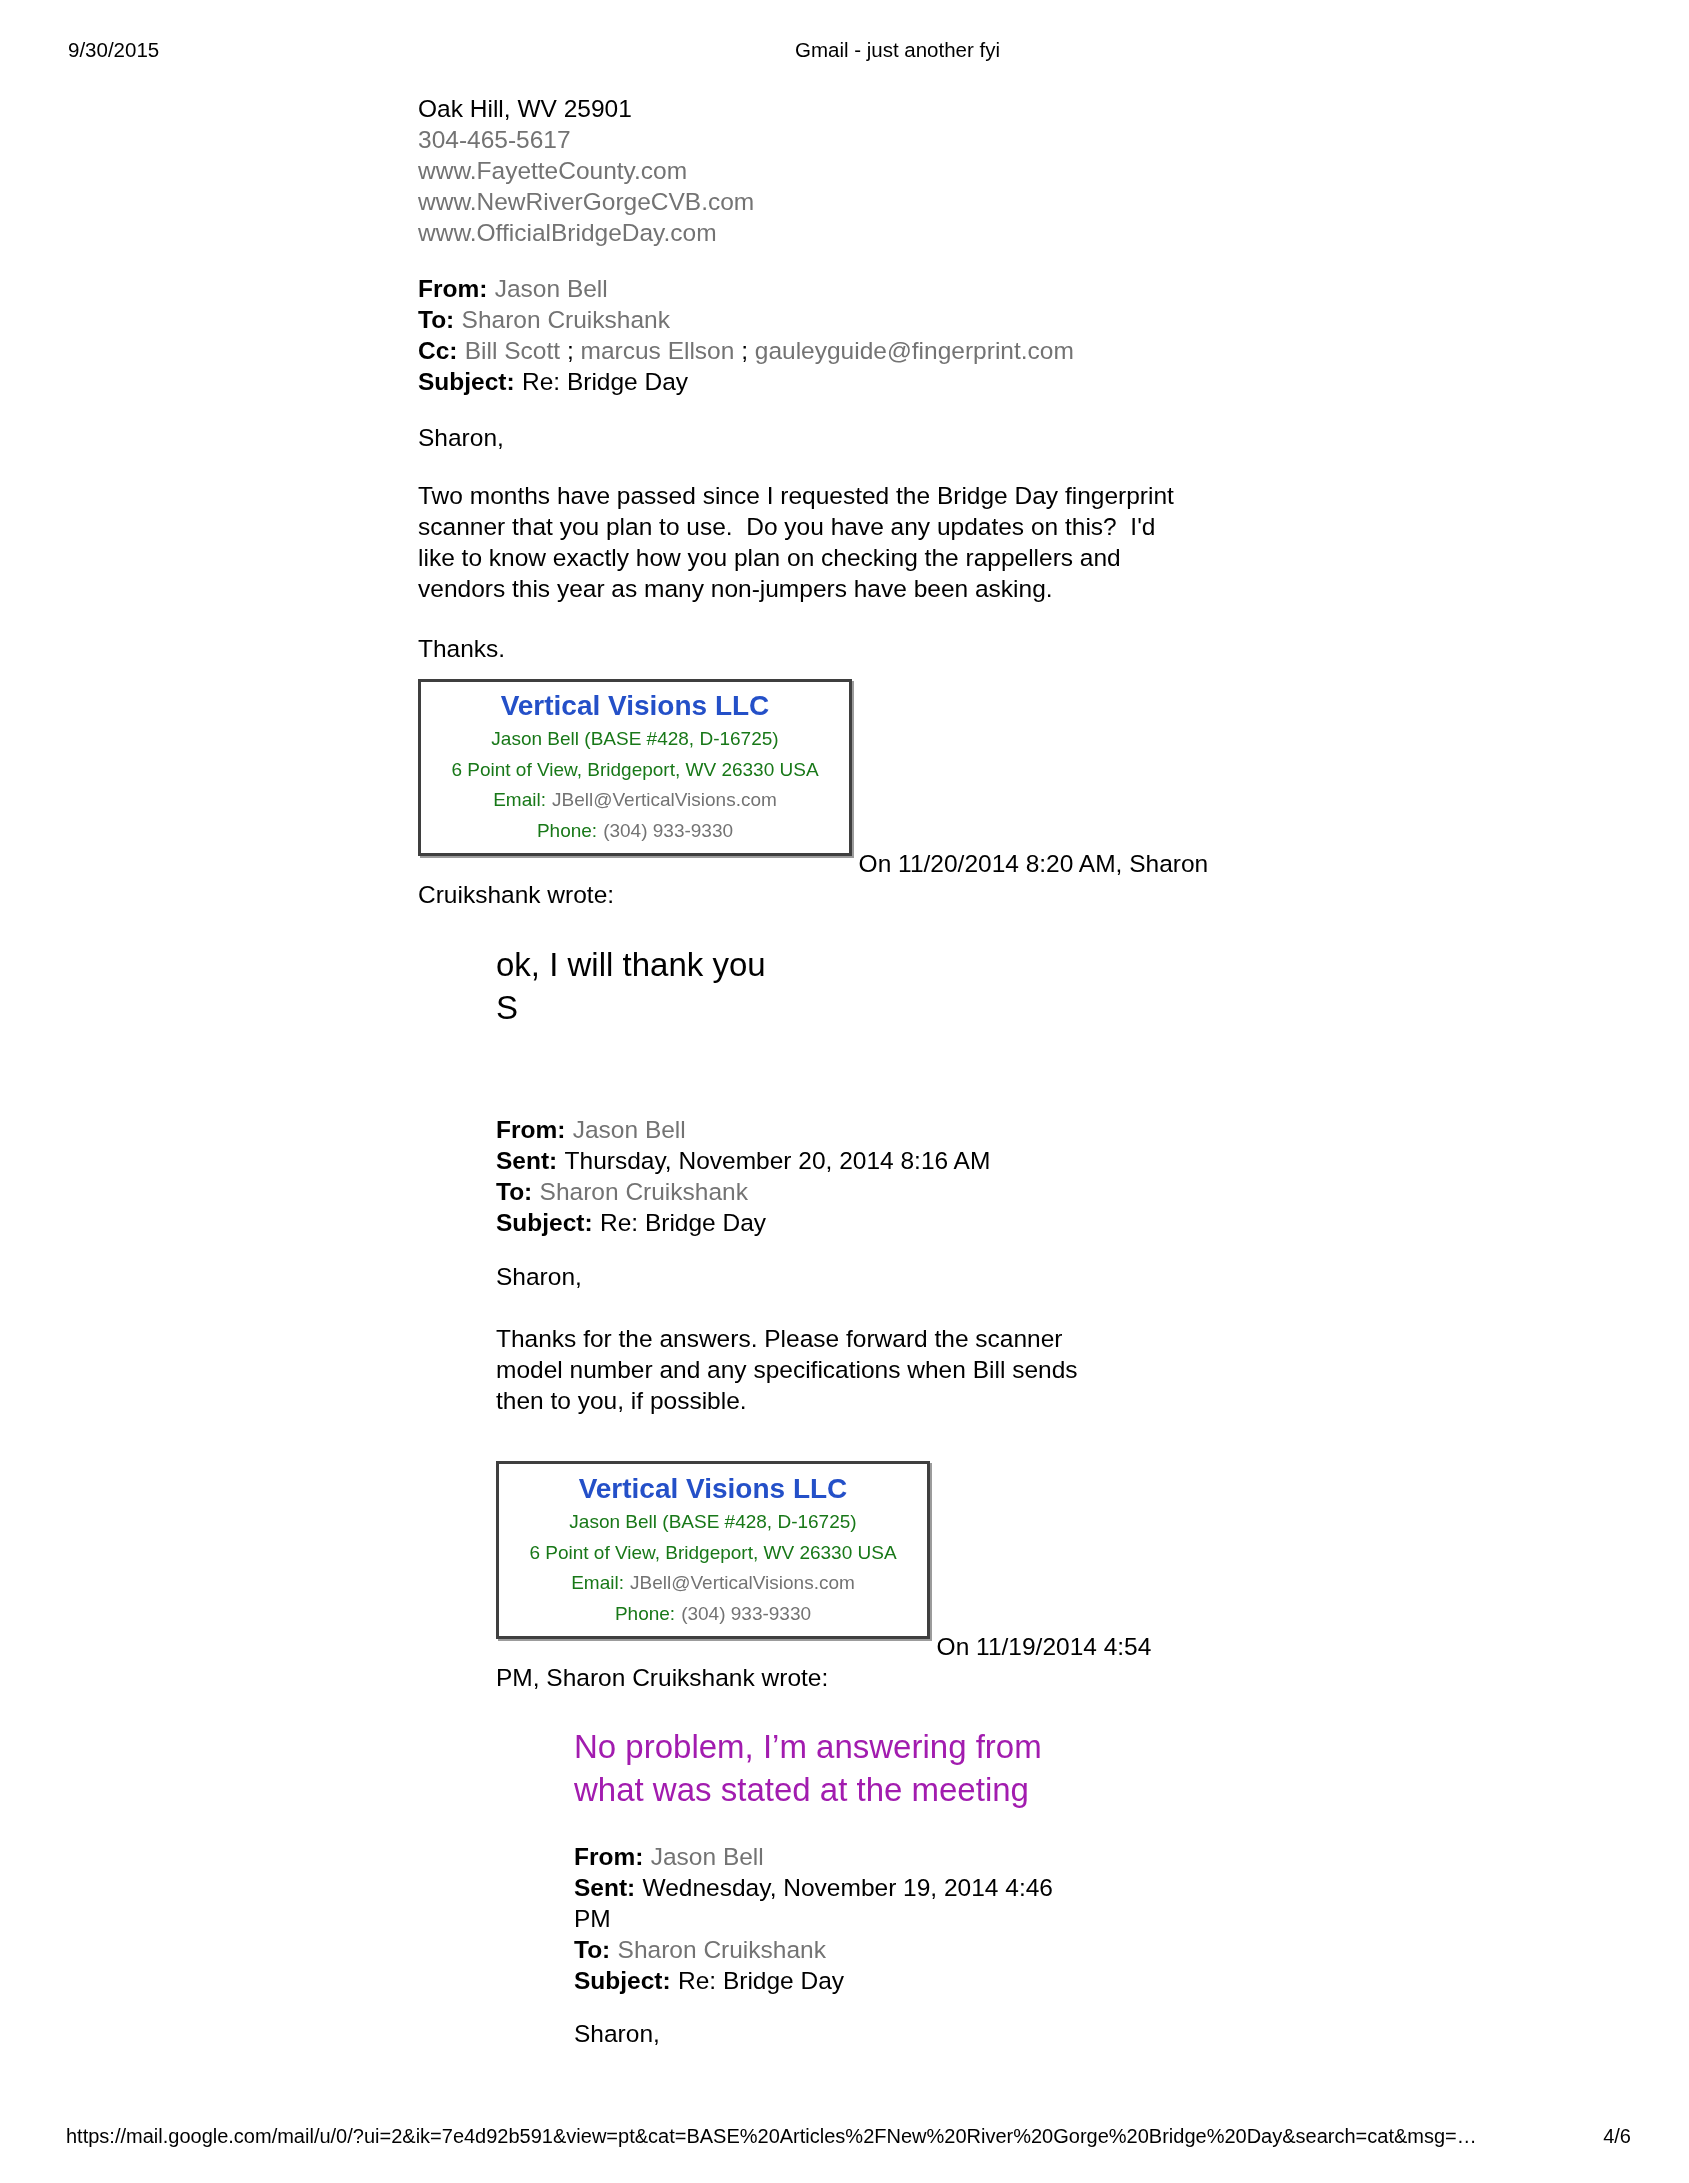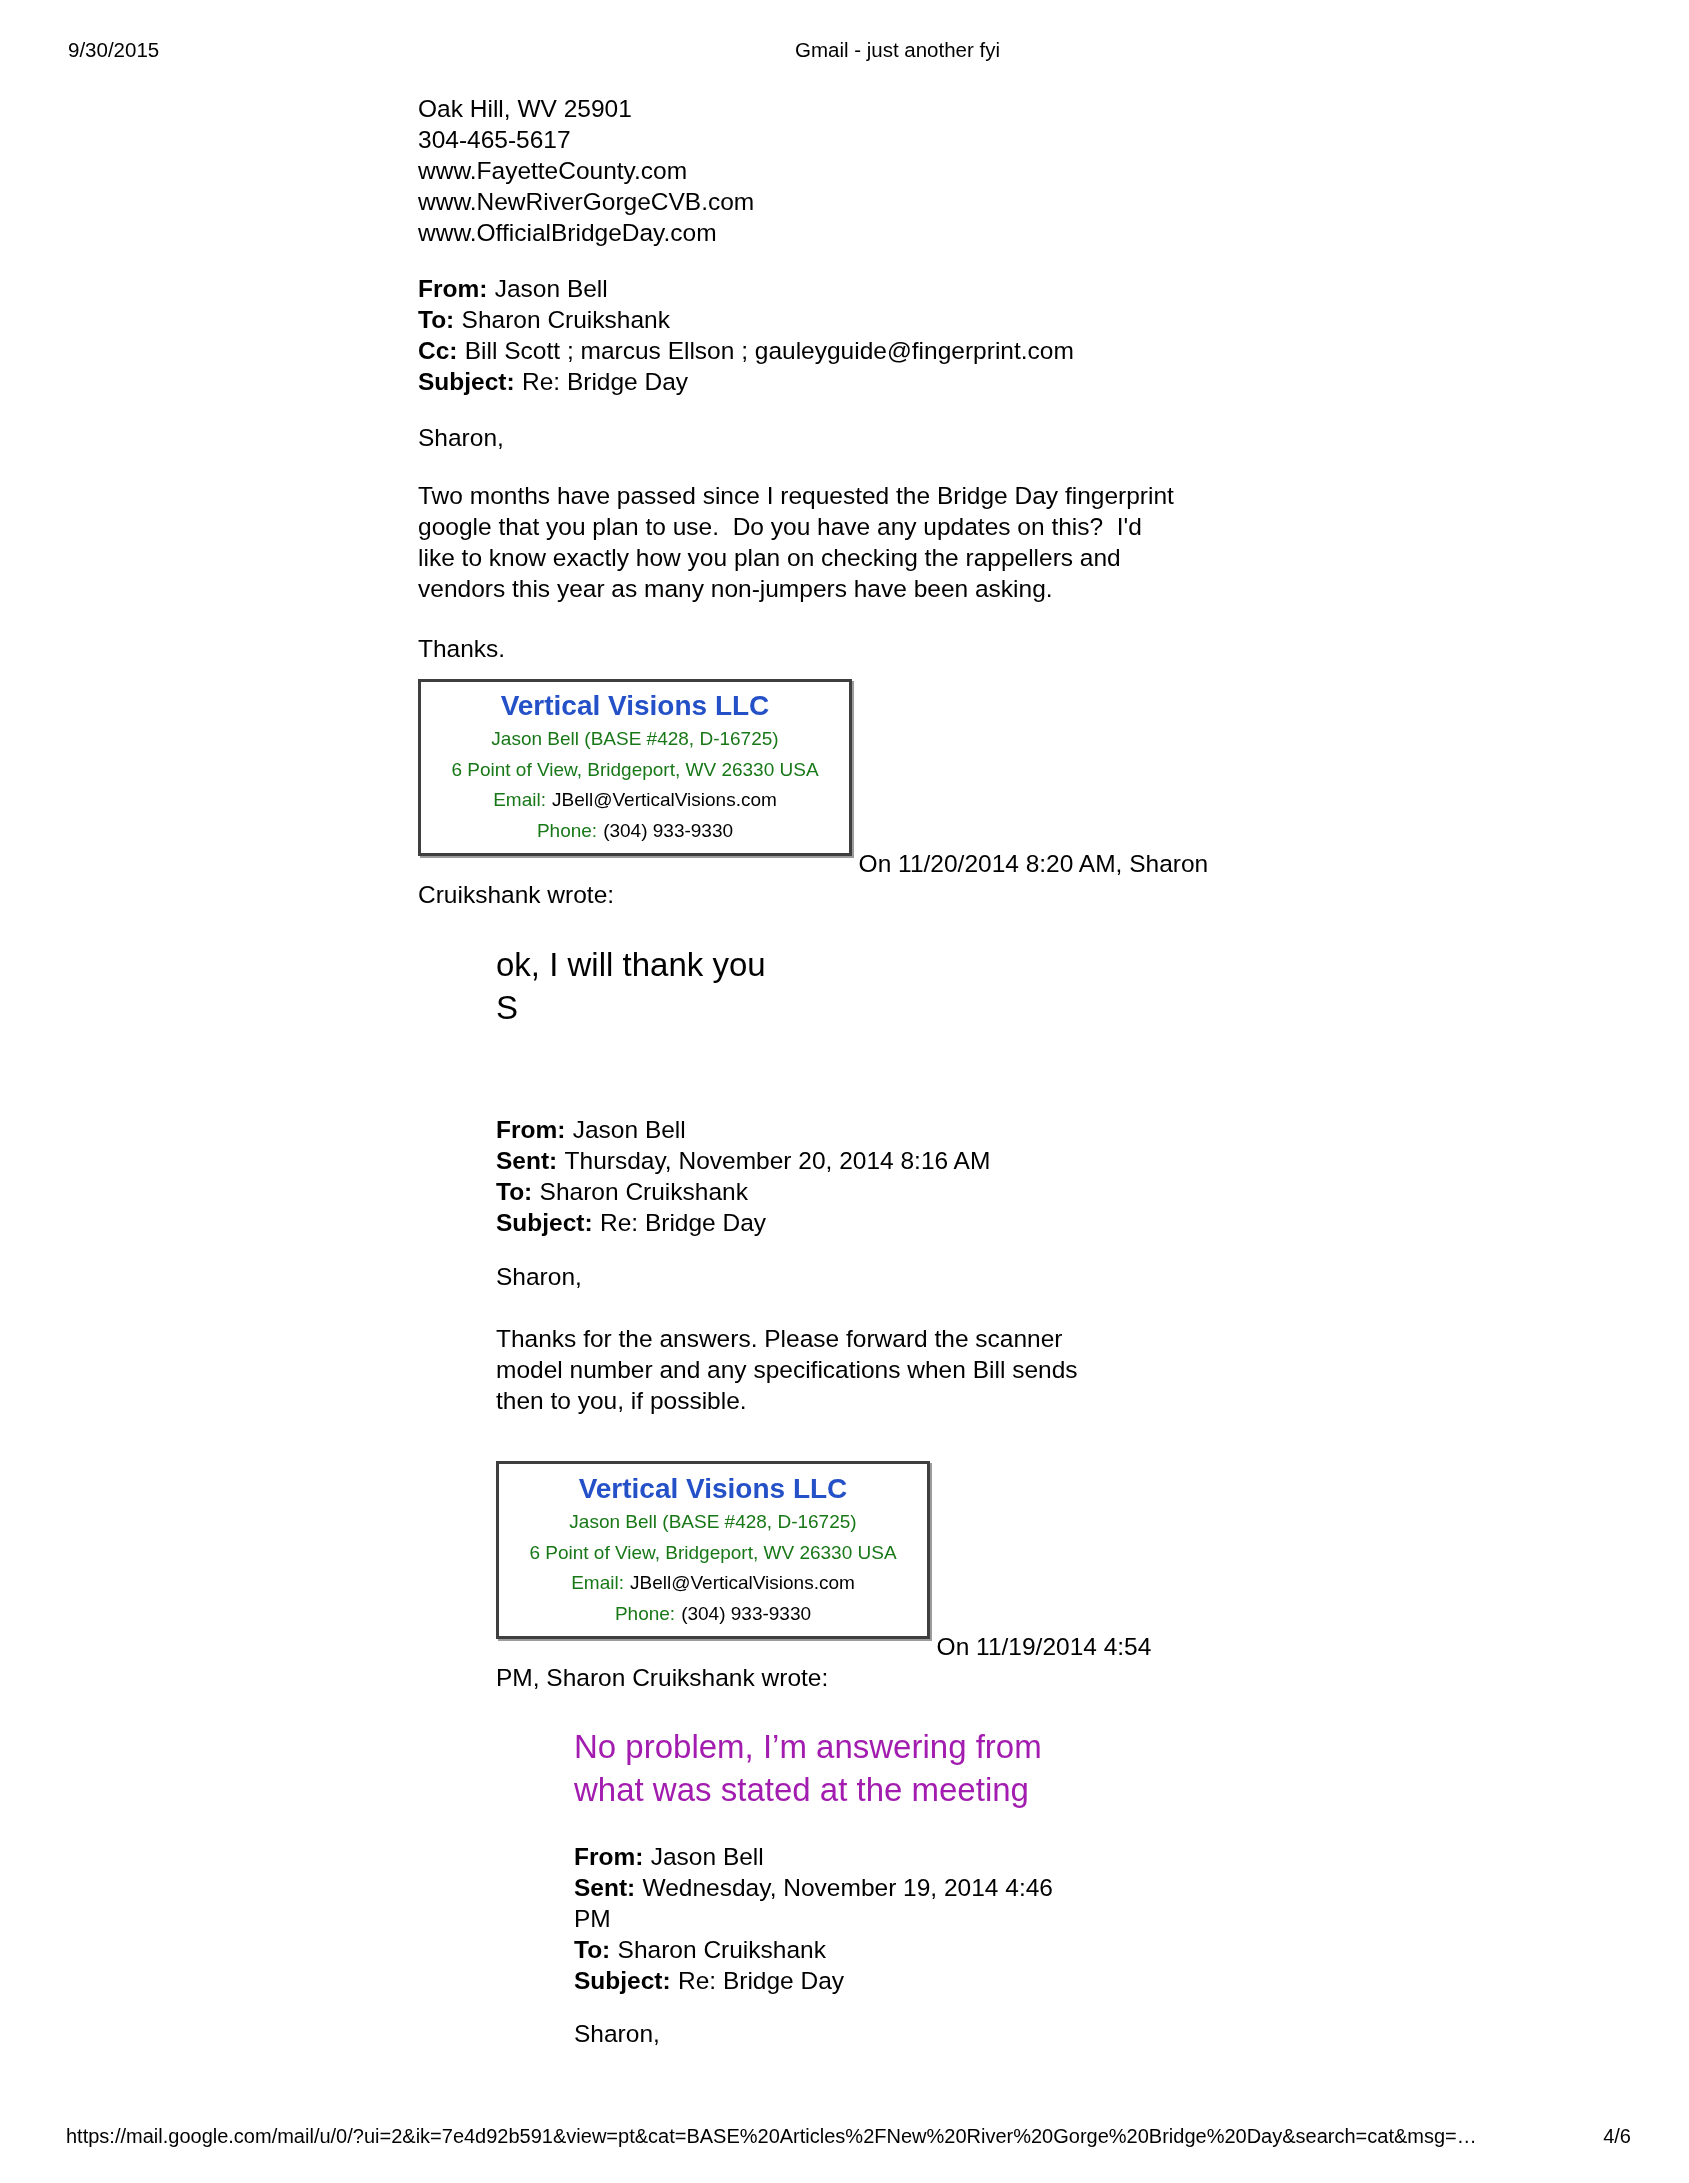--- a/index.html
+++ b/index.html
@@ -43,21 +43,21 @@
   .mt-thanks{margin-top:29px;}
   .mt-boxpara1{margin-top:15.2px;}
   .mt-bigquote{margin-top:33px;}
   .mt-meta2{margin-top:85px;}
   .mt-greet2{margin-top:23px;}
   .mt-para2{margin-top:31px;}
   .mt-boxpara2{margin-top:45px;}
   .mt-redquote{margin-top:32px;}
   .mt-meta3{margin-top:30px;}
   .mt-greet3{margin-top:22px;}
-  .link{color:#000000;}
+  .link{color:#737373;}
   .label{font-weight:bold;margin-right:7.3px;}
   .sep{white-space:pre;}
   
   .sig-box{
     display:inline-block;vertical-align:baseline;overflow:hidden;
     box-sizing:border-box;width:434px;
     border:3.3px solid #3f3f3f;
     box-shadow:2px 2px 0 #9c9c9c;
     margin-bottom:16.6px;
     padding:6.6px 10.6px;
@@ -107,21 +107,21 @@
       <div>
         <span class="label">Cc:</span><span class="link">Bill Scott</span><span class="sep"> ; </span><span class="link">marcus Ellson</span><span class="sep"> ; </span><span class="link">gauleyguide@fingerprint.com</span>
       </div>
       <div>
         <span class="label">Subject:</span><span>Re: Bridge Day</span>
       </div>
     </div>
 
     <div class="block mt-greet1">Sharon,</div>
     <div class="block mt-para1 pre">Two months have passed since I requested the Bridge Day fingerprint
-google that you plan to use.  Do you have any updates on this?  I'd
+scanner that you plan to use.  Do you have any updates on this?  I'd
 like to know exactly how you plan on checking the rappellers and
 vendors this year as many non-jumpers have been asking.</div>
     <div class="block mt-thanks">Thanks.</div>
 
     <div class="block mt-boxpara1">
       <span class="sig-box">
         <span class="sig-title" style="display:block">Vertical Visions LLC</span>
         <span class="sig-green" style="display:block">Jason Bell (BASE #428, D-16725)</span>
         <span class="sig-green" style="display:block">6 Point of View, Bridgeport, WV 26330 USA</span>
         <span style="display:block"><span class="sig-label">Email:</span><span class="link">JBell@VerticalVisions.com</span></span>

